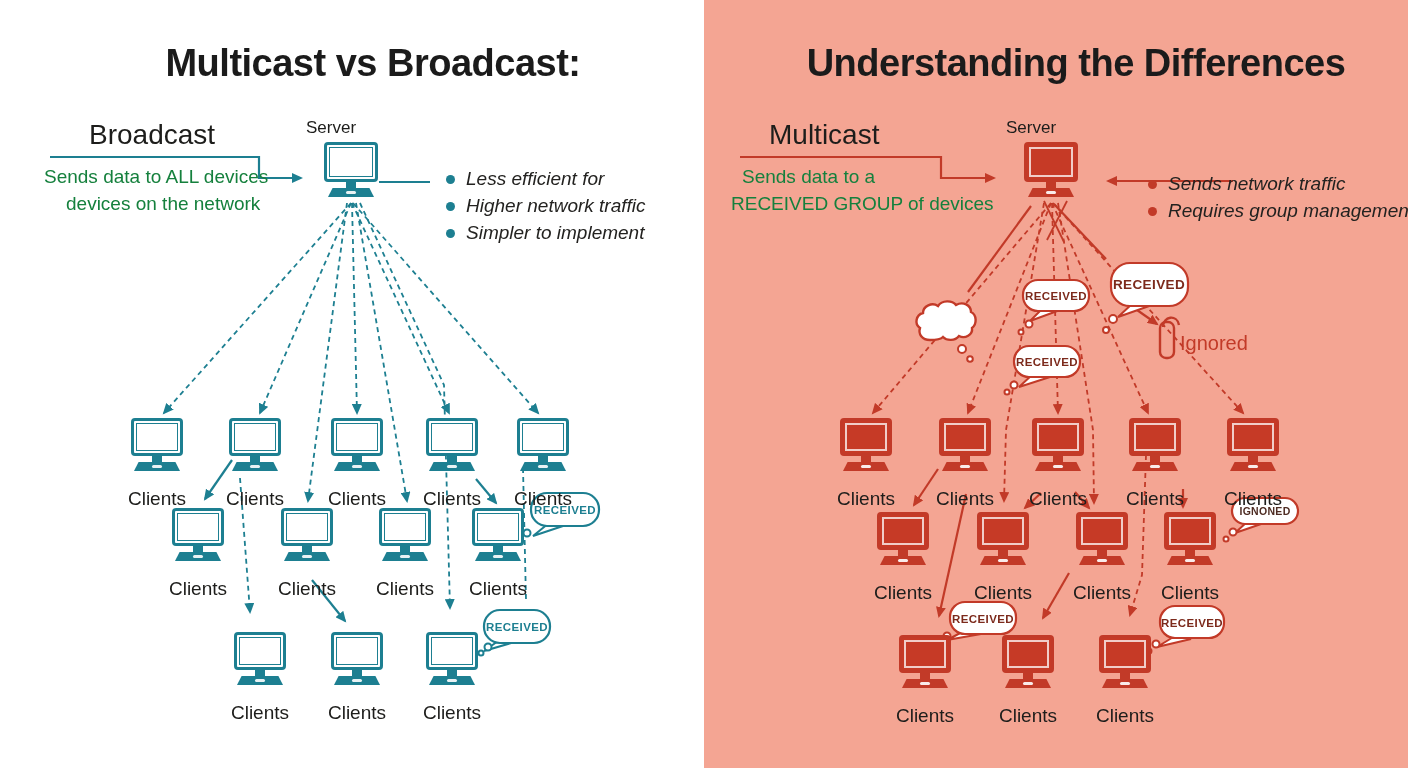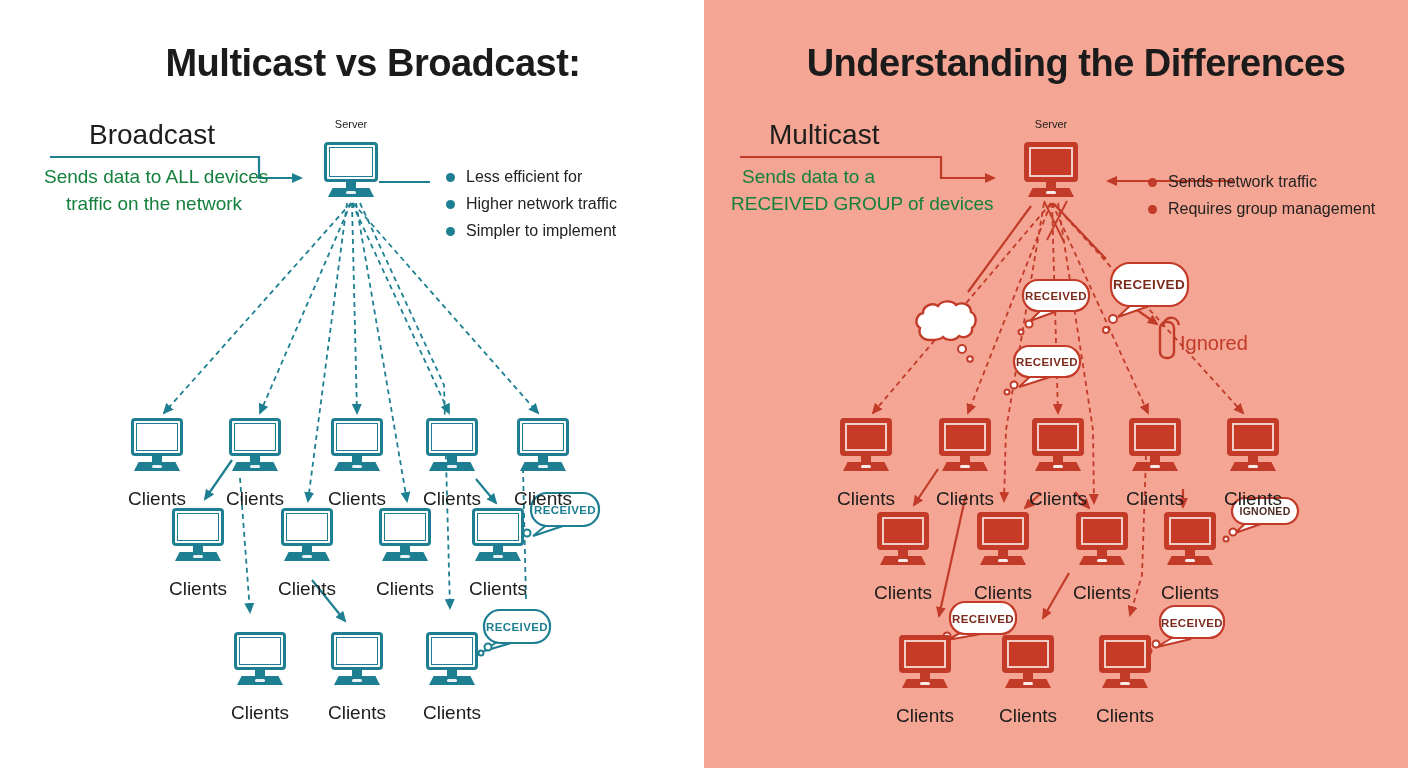--- a/index.html
+++ b/index.html
@@ -6,26 +6,26 @@
   #stage{position:relative;width:1408px;height:768px;overflow:hidden;
          font-family:"Liberation Sans","DejaVu Sans",sans-serif;background:#fff;}
   .half{position:absolute;top:0;height:768px;width:704px;}
   #left-half{left:0;background:#ffffff;}
   #right-half{left:704px;background:#f4a593;}
   #overlay{position:absolute;left:0;top:0;width:1408px;height:768px;pointer-events:none;}
   .abs{position:absolute;}
   .title{font-weight:bold;font-size:38px;color:#1b1b1b;letter-spacing:-0.5px;white-space:nowrap;}
   .section-heading{font-weight:normal;font-size:28px;color:#1d1d1b;white-space:nowrap;}
   .desc{font-size:19px;color:#15803d;white-space:nowrap;}
-  .server-label{font-size:11px;color:#1d1d1b;width:90px;text-align:center;}
+  .server-label{font-size:17px;color:#1d1d1b;width:90px;text-align:left;}
   .bullet-row{display:flex;align-items:center;gap:11px;white-space:nowrap;}
   .bullet-dot{width:9px;height:9px;border-radius:50%;flex:0 0 auto;}
   .bullet-dot.teal{background:var(--teal);}
   .bullet-dot.red{background:var(--redline);}
-  .bullet-text{font-size:16px;color:#232220;}
+  .bullet-text{font-size:19px;color:#232220;font-style:italic;}
   
   .client,.server-icon{position:absolute;width:80px;text-align:center;}
   .mon{margin:0 auto;width:52px;height:38px;border:3px solid var(--c);border-radius:4px;
        background:#fff;box-sizing:border-box;padding:2px;}
   .scr{width:100%;height:100%;box-sizing:border-box;border:1px solid var(--c);background:#fff;}
   .stand{width:10px;height:6px;background:var(--c);margin:0 auto;}
   .base{position:relative;width:46px;height:9px;background:var(--c);margin:0 auto;
         clip-path:polygon(10% 0,90% 0,100% 100%,0 100%);}
   .base::after{content:"";position:absolute;left:50%;top:3px;width:10px;height:3px;
         margin-left:-5px;background:rgba(255,255,255,.9);border-radius:2px;}
@@ -196,21 +196,21 @@
 
       <text class="ign" x="1180" y="350">Ignored</text>
     </g>
   </svg>
 
   <div class="abs title" style="left:0;top:42px;width:704px;text-align:center;margin-left:21px;">Multicast vs Broadcast:</div>
   <div class="abs title" style="left:704px;top:42px;width:744px;text-align:center;">Understanding the Differences</div>
 
   <div class="abs section-heading" style="left:89px;top:119px;">Broadcast</div>
   <div class="abs desc" style="left:44px;top:166px;">Sends data to ALL devices</div>
-  <div class="abs desc" style="left:66px;top:193px;">traffic on the network</div>
+  <div class="abs desc" style="left:66px;top:193px;">devices on the network</div>
   <div class="abs server-label" style="left:306px;top:118px;">Server</div>
 
   <div class="server-icon teal" style="left:311px;top:142px;">
     <div class="mon">
         <div class="scr"></div>
       </div>
     <div class="stand"></div>
     <div class="base"></div>
   </div>
 

